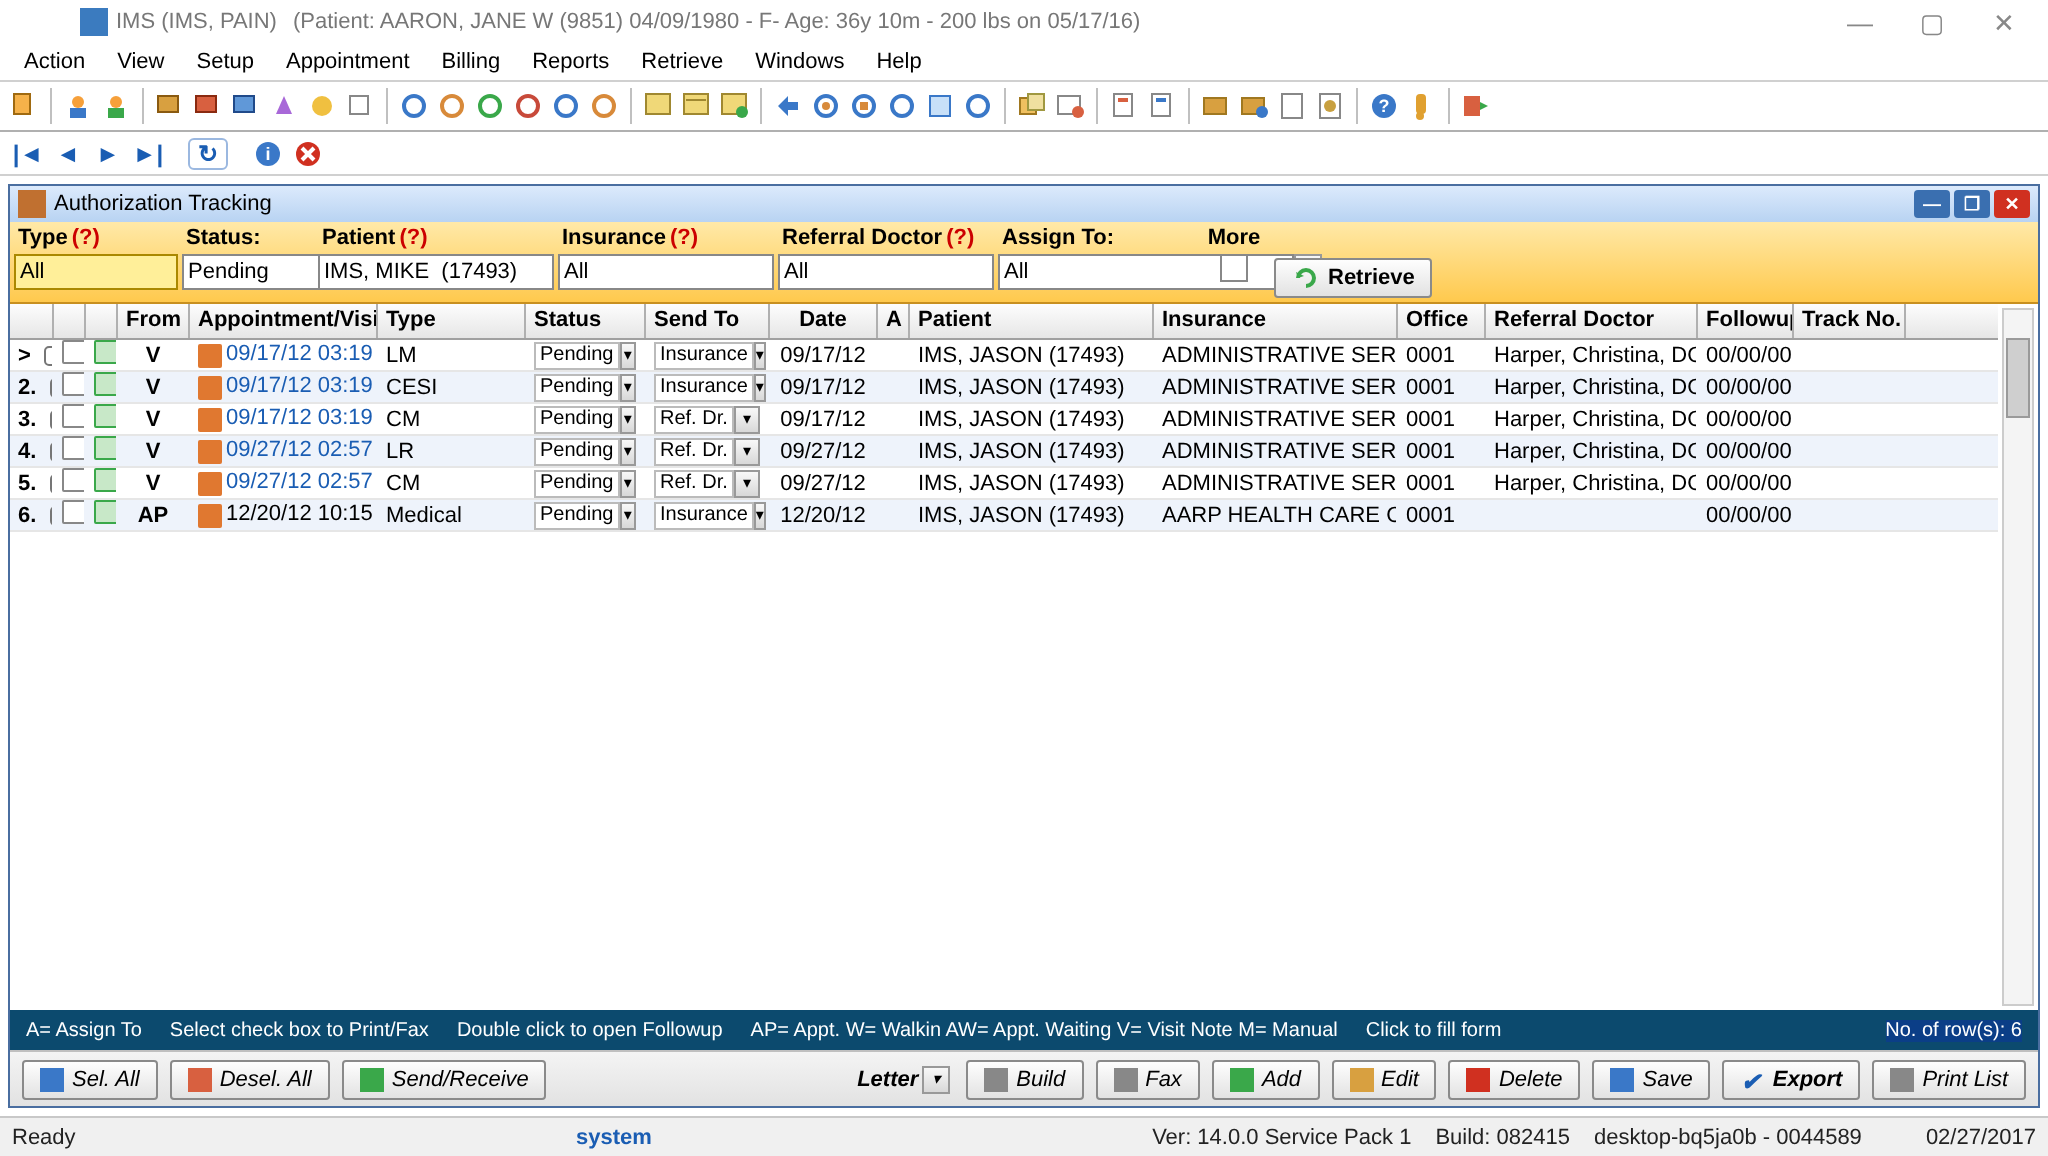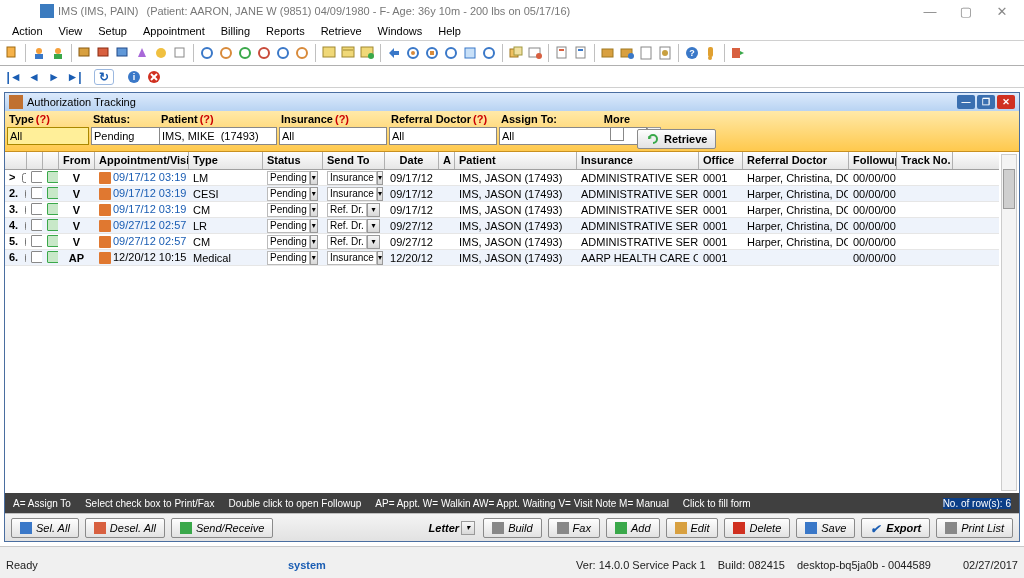--- a/index.html
+++ b/index.html
@@ -66,35 +66,35 @@
 .c-date{width:54px;text-align:center;}
 .c-a{width:16px;text-align:center;}
 .c-pat{width:122px;}
 .c-ins{width:122px;}
 .c-off{width:44px;}
 .c-ref{width:106px;}
 .c-fol{width:48px;}
 .c-trk{width:56px;}
 
 
-.legend { height:20px; background:#404040; color:#fff; display:flex; align-items:center; gap:14px; padding:0 8px; font-size:10px; }
+.legend { height:20px; background:#0c4a6e; color:#fff; display:flex; align-items:center; gap:14px; padding:0 8px; font-size:10px; }
 .legend .rowcount { margin-left:auto; background:#0b3e87; font-weight:normal; }
 
 
 .action-bar { height:28px; display:flex; align-items:center; padding:2px 6px; gap:6px; background:linear-gradient(#f4f4f4,#e2e2e2); border-top:1px solid #c0c0c0;font-style:italic; }
 .a-btn { height:20px; padding:0 8px; border:1px solid #8a8a8a; background:linear-gradient(#fefefe,#e2e2e2); display:flex; align-items:center; gap:4px; font-size:11px; border-radius:2px; }
 .a-btn .ico{width:12px;height:12px;display:inline-block;}
 .action-bar .spacer{flex:1;}
 
 
 .vscroll { width:16px; background:#f4f4f4; border:1px solid #ccc; margin:2px; }
 .vscroll .thumb{ height:40px; background:#cfcfcf; border:1px solid #9a9a9a; margin:14px 1px 1px 1px; }
 
 
-.statusbar { height:32px; display:flex; padding:12px 6px; gap:12px; font-size:11px; background:#f0f0f0; border-top:1px solid #c8c8c8; color:#222;}
+.statusbar { height:20px; display:flex; align-items:center; padding:0 6px; gap:12px; font-size:11px; background:#f0f0f0; border-top:1px solid #c8c8c8; color:#222;}
 .statusbar .user{ color:#1a5db3; font-weight:bold; }
 .statusbar .spacer{flex:1;}
 
 svg { display:block; }
 </style>
 </head>
 <body>
 
 <div class="app-window">
 

